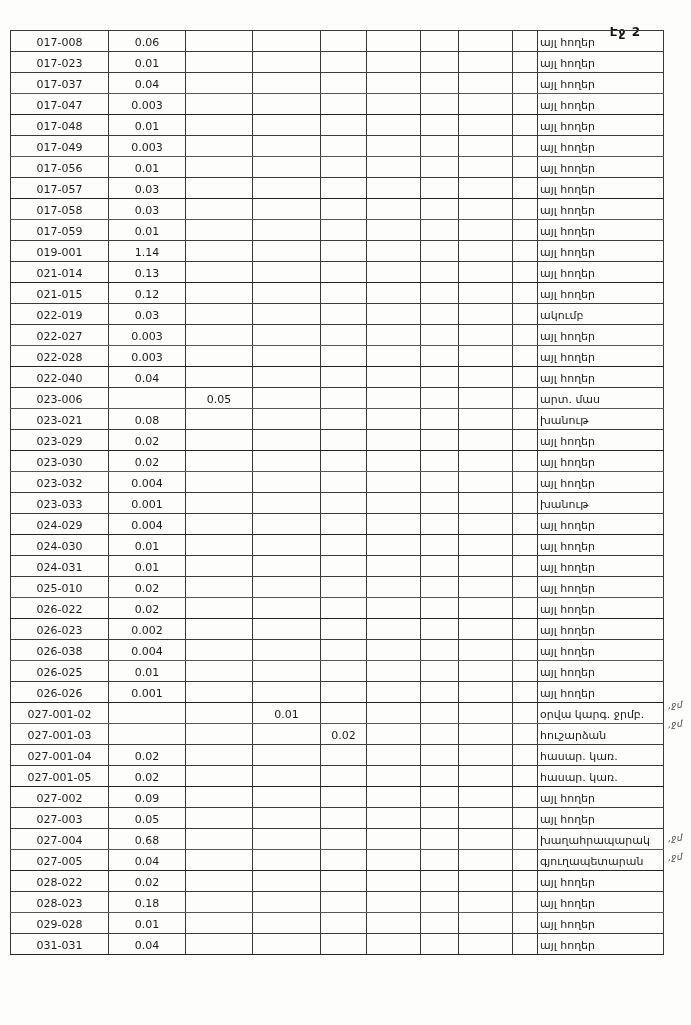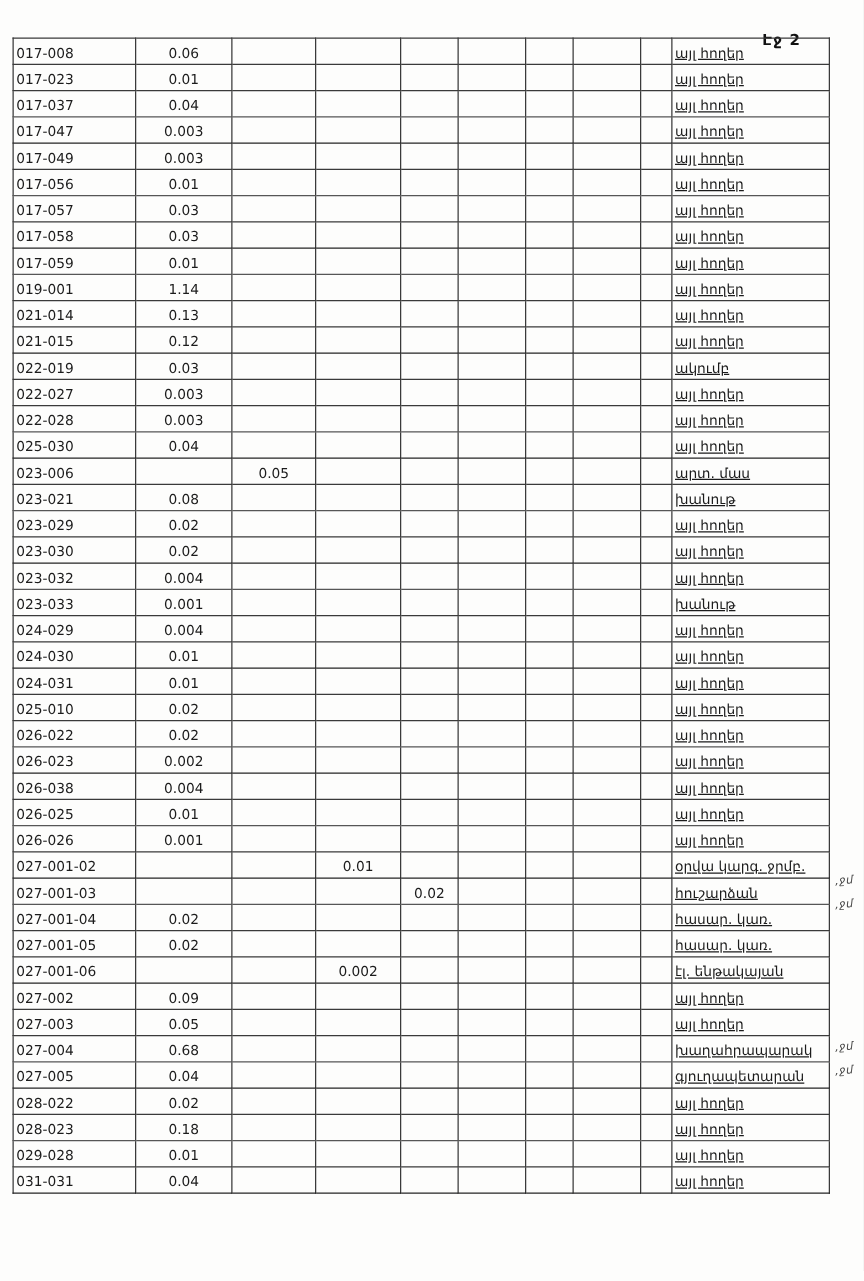--- a/index.html
+++ b/index.html
@@ -41,29 +41,28 @@
     padding: 0 2px 2px 2px;
     font-size: 11px;
     line-height: 12px;
     vertical-align: bottom;
     overflow: hidden;
     white-space: nowrap;
     color: #1c1c1c;
   }
   td.cell-code {
     padding-left: 9px;
-    text-align: left;
+    text-align: center;
   }
   td.cell-num {
     text-align: center;
   }
   td.cell-use {
     padding-left: 6px;
     text-align: left;
-    text-decoration: underline;
   }
   
   tr:nth-child(3n) td { border-bottom-color: #565656; }
   tr:nth-child(4n) td { border-bottom-color: #242424; }
   .notes-layer {
     position: absolute;
     left: 668px;
     top: 30px;
     width: 23px;
     height: 990px;
@@ -141,20 +140,32 @@
           <td class="cell-num"></td>
           <td class="cell-num"></td>
           <td class="cell-num"></td>
           <td class="cell-num"></td>
           <td class="cell-num"></td>
           <td class="cell-num"></td>
           <td class="cell-num"></td>
           <td class="cell-use">այլ հողեր</td>
         </tr>
         <tr>
+          <td class="cell-code">017-048</td>
+          <td class="cell-num">0.01</td>
+          <td class="cell-num"></td>
+          <td class="cell-num"></td>
+          <td class="cell-num"></td>
+          <td class="cell-num"></td>
+          <td class="cell-num"></td>
+          <td class="cell-num"></td>
+          <td class="cell-num"></td>
+          <td class="cell-use">այլ հողեր</td>
+        </tr>
+        <tr>
           <td class="cell-code">017-049</td>
           <td class="cell-num">0.003</td>
           <td class="cell-num"></td>
           <td class="cell-num"></td>
           <td class="cell-num"></td>
           <td class="cell-num"></td>
           <td class="cell-num"></td>
           <td class="cell-num"></td>
           <td class="cell-num"></td>
           <td class="cell-use">այլ հողեր</td>
@@ -273,21 +284,21 @@
           <td class="cell-num"></td>
           <td class="cell-num"></td>
           <td class="cell-num"></td>
           <td class="cell-num"></td>
           <td class="cell-num"></td>
           <td class="cell-num"></td>
           <td class="cell-num"></td>
           <td class="cell-use">այլ հողեր</td>
         </tr>
         <tr>
-          <td class="cell-code">025-030</td>
+          <td class="cell-code">022-040</td>
           <td class="cell-num">0.04</td>
           <td class="cell-num"></td>
           <td class="cell-num"></td>
           <td class="cell-num"></td>
           <td class="cell-num"></td>
           <td class="cell-num"></td>
           <td class="cell-num"></td>
           <td class="cell-num"></td>
           <td class="cell-use">այլ հողեր</td>
         </tr>
@@ -511,32 +522,20 @@
           <td class="cell-code">027-001-05</td>
           <td class="cell-num">0.02</td>
           <td class="cell-num"></td>
           <td class="cell-num"></td>
           <td class="cell-num"></td>
           <td class="cell-num"></td>
           <td class="cell-num"></td>
           <td class="cell-num"></td>
           <td class="cell-num"></td>
           <td class="cell-use">հասար. կառ.</td>
-        </tr>
-        <tr>
-          <td class="cell-code">027-001-06</td>
-          <td class="cell-num"></td>
-          <td class="cell-num"></td>
-          <td class="cell-num">0.002</td>
-          <td class="cell-num"></td>
-          <td class="cell-num"></td>
-          <td class="cell-num"></td>
-          <td class="cell-num"></td>
-          <td class="cell-num"></td>
-          <td class="cell-use">էլ. ենթակայան</td>
         </tr>
         <tr>
           <td class="cell-code">027-002</td>
           <td class="cell-num">0.09</td>
           <td class="cell-num"></td>
           <td class="cell-num"></td>
           <td class="cell-num"></td>
           <td class="cell-num"></td>
           <td class="cell-num"></td>
           <td class="cell-num"></td>

